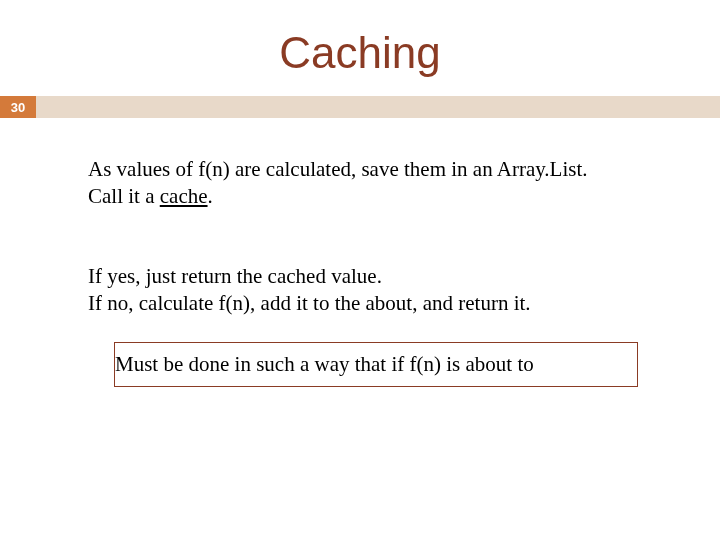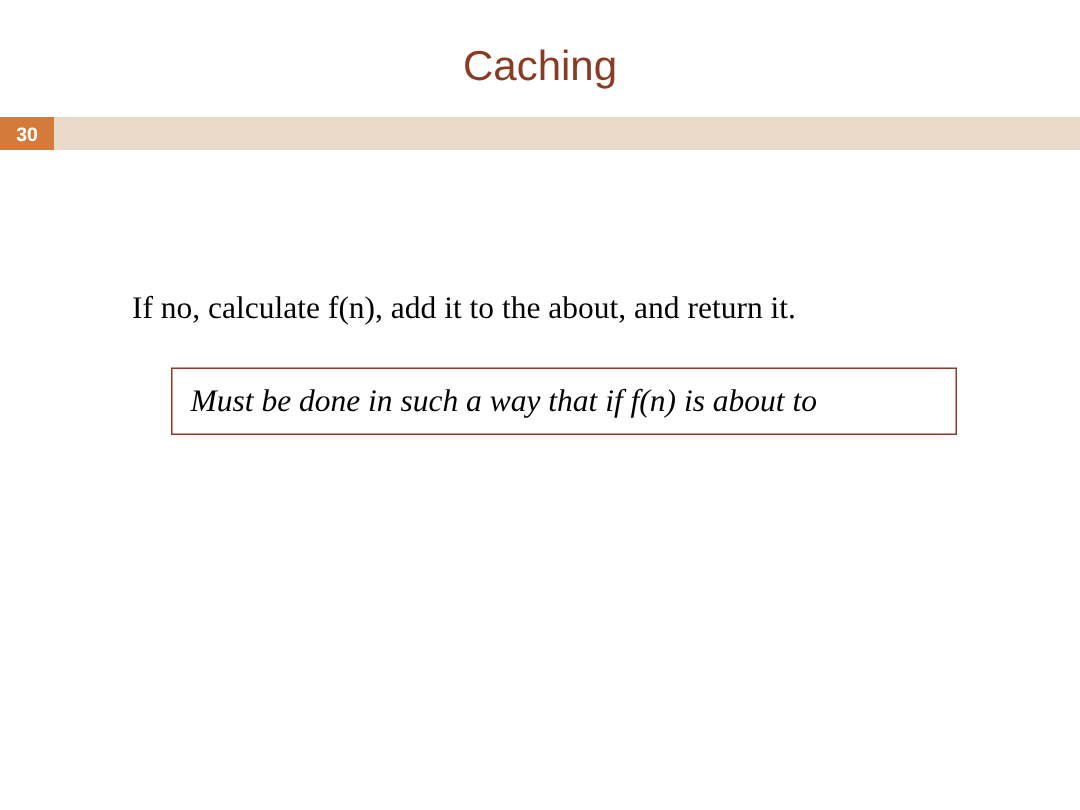--- a/index.html
+++ b/index.html
@@ -13,21 +13,21 @@
   }
   .slide {
     position: relative;
     width: 720px;
     height: 540px;
     box-sizing: border-box;
   }
   .title {
     text-align: center;
     font-family: Arial, Helvetica, sans-serif;
-    font-size: 28px;
+    font-size: 44px;
     color: #8a3b24;
     margin-top: 28px;
     margin-bottom: 18px;
     font-weight: 400;
   }
   .bar-row {
     width: 100%;
     height: 22px;
     display: flex;
   }
@@ -55,44 +55,47 @@
   }
   .para {
     margin-bottom: 26px;
   }
   .underline {
     text-decoration: underline;
   }
   .callout {
     margin: 18px 26px 0 26px;
     border: 1px solid #8a3b24;
-    padding: 8px 12px;
+    padding: 8px 0;
     font-size: 21px;
     line-height: 1.28;
-    font-style: italic;
   }
 </style>
 </head>
 <body>
 
 <div class="slide">
 
   <div class="title">Caching</div>
 
   <div class="bar-row">
     <div class="page-box">30</div>
     <div class="bar-rest"></div>
   </div>
 
   <div class="body">
 
+    <div class="para">
+      <span>As values of f(n) are calculated, save them in an Array.List.</span><br>
+      <span>Call it a </span><span class="underline">cache</span><span>.</span>
+    </div>
 
     <div class="para">
       <br>
-      <br>
+      <span>If yes, just return the cached value.</span><br>
       <span>If no, calculate f(n), add it to the about, and return it.</span>
     </div>
 
     <div class="callout">
       <span>Must be done in such a way that if f(n) is about to</span><br>
     </div>
 
   </div>
 
 </div>

